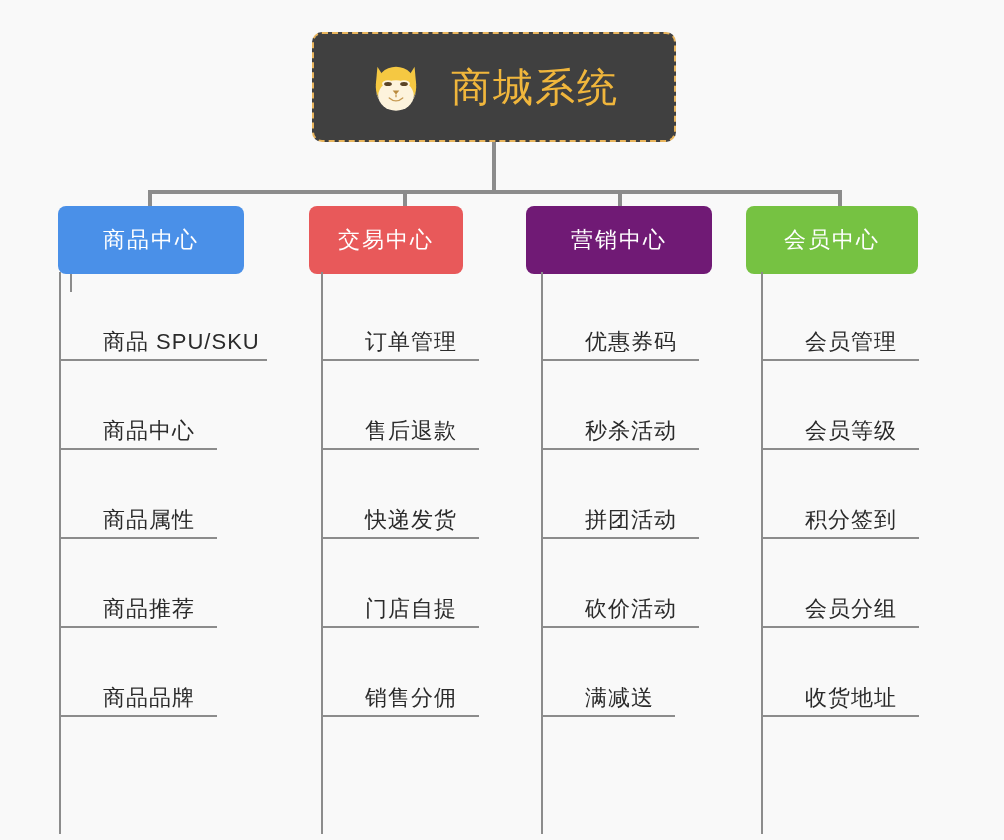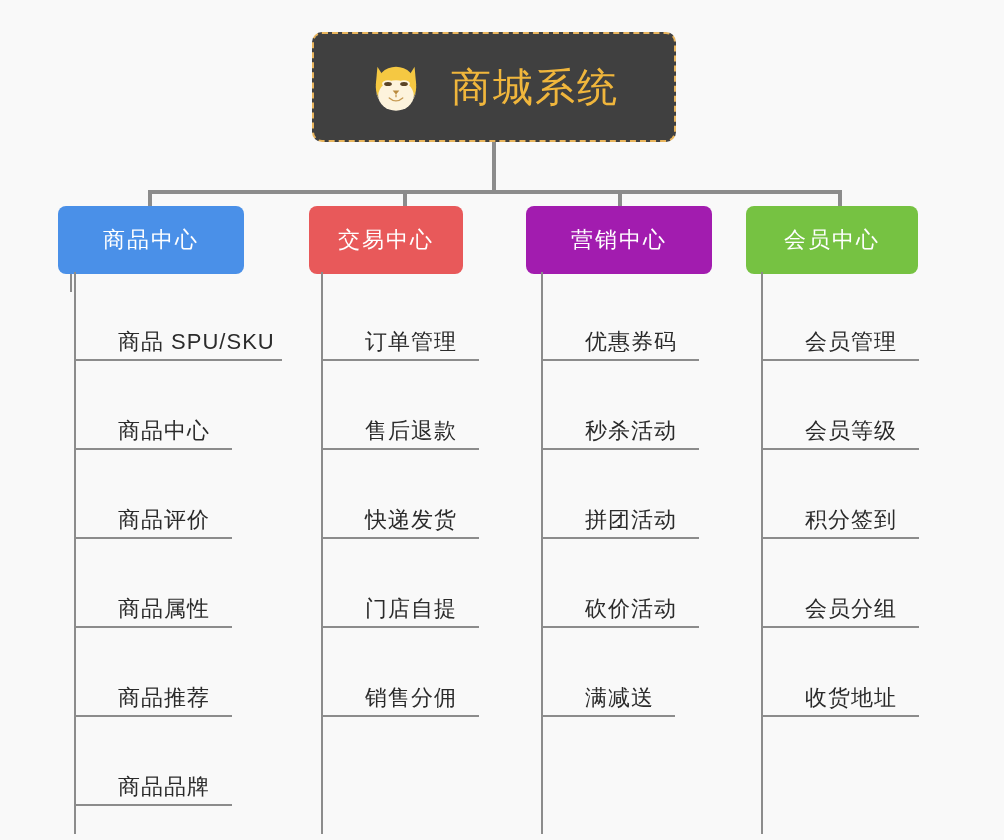--- a/index.html
+++ b/index.html
@@ -141,49 +141,45 @@
   <div class="conn conn-v" style="left:403px; top:190px; height:20px;"></div>
   <div class="conn conn-v" style="left:618px; top:190px; height:20px;"></div>
   <div class="conn conn-v" style="left:838px; top:190px; height:20px;"></div>
 
   <div class="cat-box" style="left:58px; top:206px; width:186px; background:#4a90e8;">
     <span>商品中心</span>
   </div>
   <div class="cat-box" style="left:309px; top:206px; width:154px; background:#e8595a;">
     <span>交易中心</span>
   </div>
-  <div class="cat-box" style="left:526px; top:206px; width:186px; background:#a21caf;">
+  <div class="cat-box" style="left:526px; top:206px; width:186px; background:#701a75;">
     <span>营销中心</span>
   </div>
   <div class="cat-box" style="left:746px; top:206px; width:172px; background:#76c242;">
     <span>会员中心</span>
   </div>
 
   <div class="conn conn-v" style="left:70px; top:274px; width:2px; height:18px;"></div>
   <div class="conn conn-v" style="left:321px; top:274px; width:2px; height:18px;"></div>
   <div class="conn conn-v" style="left:541px; top:274px; width:2px; height:18px;"></div>
   <div class="conn conn-v" style="left:761px; top:274px; width:2px; height:18px;"></div>
 
-  <div class="leaf-col" style="left:74px;">
+  <div class="leaf-col" style="left:59px;">
     <div class="leaf-spine" style="height:562px;"></div>
 
     <div class="leaf-item">
       <div class="leaf-underline" style="width:208px;"></div>
       <span class="leaf-text">商品 SPU/SKU</span>
     </div>
     <div class="leaf-item">
       <div class="leaf-underline" style="width:158px;"></div>
       <span class="leaf-text">商品中心</span>
     </div>
     <div class="leaf-item">
       <div class="leaf-underline" style="width:158px;"></div>
-      <span class="leaf-text">商品评价</span>
-    </div>
-    <div class="leaf-item">
-      <div class="leaf-underline" style="width:158px;"></div>
       <span class="leaf-text">商品属性</span>
     </div>
     <div class="leaf-item">
       <div class="leaf-underline" style="width:158px;"></div>
       <span class="leaf-text">商品推荐</span>
     </div>
     <div class="leaf-item">
       <div class="leaf-underline" style="width:158px;"></div>
       <span class="leaf-text">商品品牌</span>
     </div>

